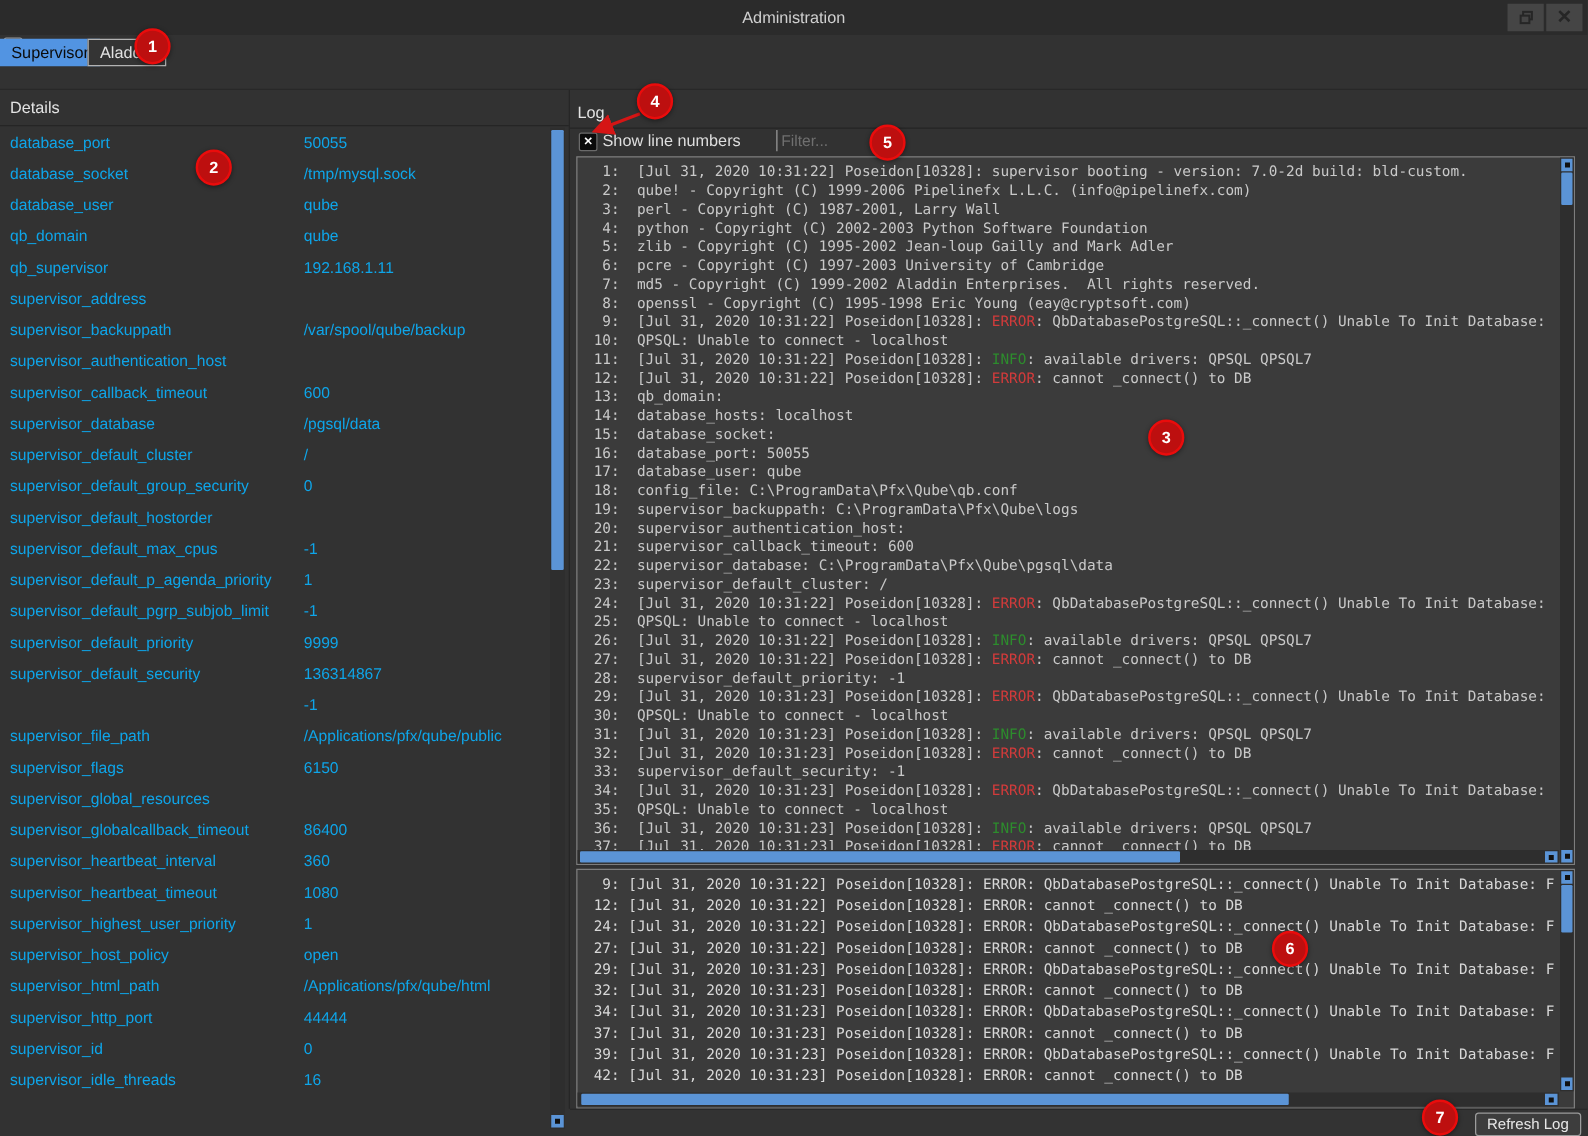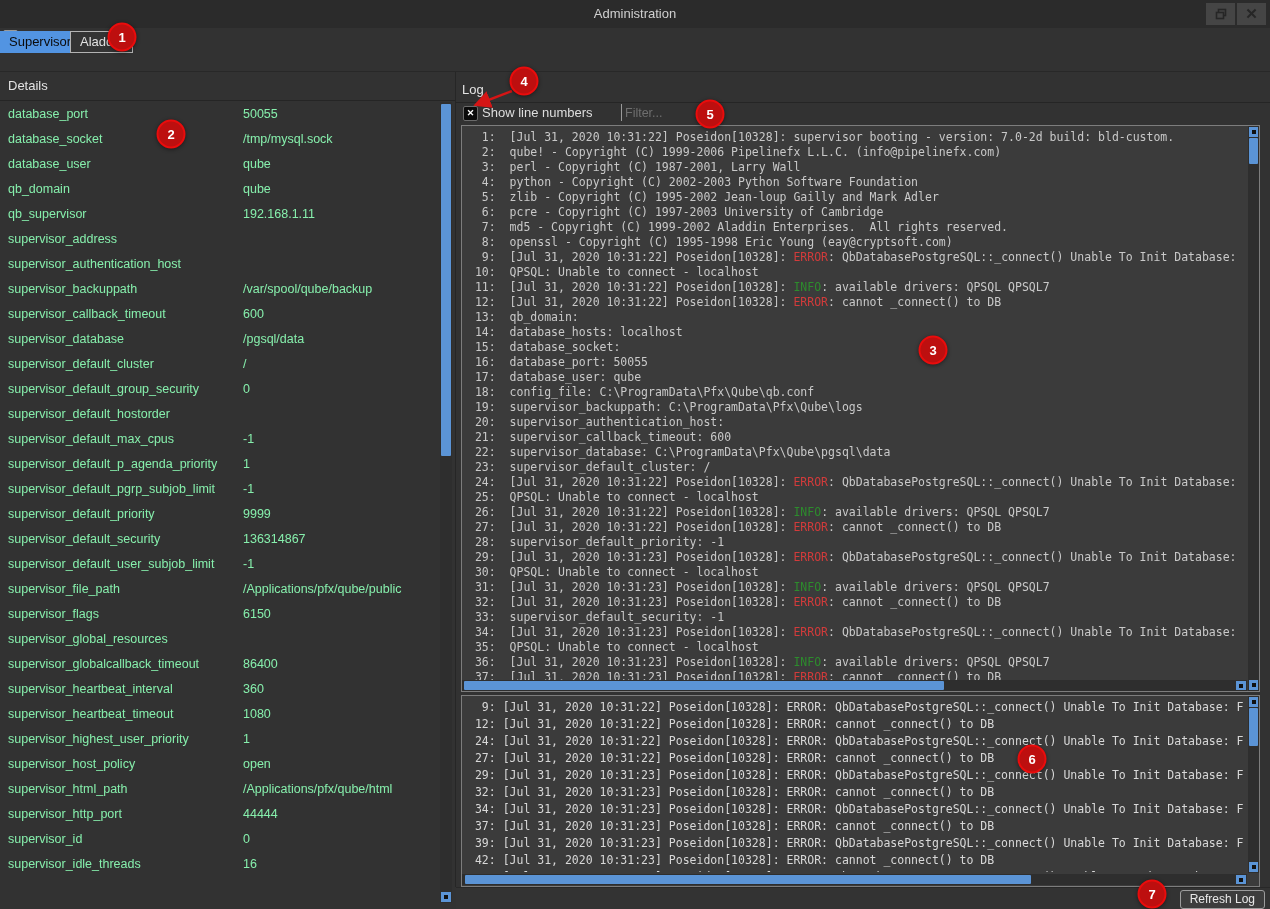--- a/index.html
+++ b/index.html
@@ -24,21 +24,21 @@
   
   .tab{position:absolute;top:31px;height:22px;line-height:22px;font-size:13px;padding:0 9px;box-sizing:border-box;}
   .tab.sel{left:0;background:#5294e2;color:#0b0b0b;}
   .tab.unsel{left:70px;background:#343434;color:#e2e2e2;border:1px solid #b3b3b3;height:22px;line-height:20px;}
   .pane-line{position:absolute;left:0;top:71px;width:1270px;height:1px;background:#282828;}
 
   
   .details-header{position:absolute;left:0;top:72px;width:455px;height:29px;border-bottom:1px solid #252525;box-sizing:border-box;}
   .details-header span{position:absolute;left:8px;line-height:28px;font-size:13px;color:#e3e3e3;}
   .details-rows{position:absolute;left:0;top:102px;width:438px;height:807px;overflow:hidden;}
-  .drow{position:relative;height:25px;line-height:25px;font-size:12.5px;color:#86efac;}
+  .drow{position:relative;height:25px;line-height:25px;font-size:12.5px;color:#0ea5e9;}
   .drow .k{position:absolute;left:8px;white-space:pre;}
   .drow .v{position:absolute;left:243px;white-space:pre;}
   .vsep{position:absolute;left:455px;top:72px;width:1px;height:815px;background:#262626;}
 
   
   .sb{position:absolute;background:#2e2e2e;}
   .sb .thumb{position:absolute;background:#5b94d6;border-radius:1px;}
   .sb .btn{position:absolute;background:#5b94d6;}
   .sb .btn::after{content:"";position:absolute;left:3px;top:3px;width:4px;height:4px;background:#111;}
 
@@ -124,28 +124,28 @@
     </div>
     <div class="drow">
       <span class="k">qb_supervisor</span>
       <span class="v">192.168.1.11</span>
     </div>
     <div class="drow">
       <span class="k">supervisor_address</span>
       <span class="v"></span>
     </div>
     <div class="drow">
-      <span class="k">supervisor_authentication_host</span>
-      <span class="v"></span>
-    </div>
-    <div class="drow">
       <span class="k">supervisor_backuppath</span>
       <span class="v">/var/spool/qube/backup</span>
     </div>
     <div class="drow">
+      <span class="k">supervisor_authentication_host</span>
+      <span class="v"></span>
+    </div>
+    <div class="drow">
       <span class="k">supervisor_callback_timeout</span>
       <span class="v">600</span>
     </div>
     <div class="drow">
       <span class="k">supervisor_database</span>
       <span class="v">/pgsql/data</span>
     </div>
     <div class="drow">
       <span class="k">supervisor_default_cluster</span>
       <span class="v">/</span>
@@ -172,21 +172,20 @@
     </div>
     <div class="drow">
       <span class="k">supervisor_default_priority</span>
       <span class="v">9999</span>
     </div>
     <div class="drow">
       <span class="k">supervisor_default_security</span>
       <span class="v">136314867</span>
     </div>
     <div class="drow">
-      <span class="k">supervisor_default_user_subjob_limit</span>
       <span class="v">-1</span>
     </div>
     <div class="drow">
       <span class="k">supervisor_file_path</span>
       <span class="v">/Applications/pfx/qube/public</span>
     </div>
     <div class="drow">
       <span class="k">supervisor_flags</span>
       <span class="v">6150</span>
     </div>

